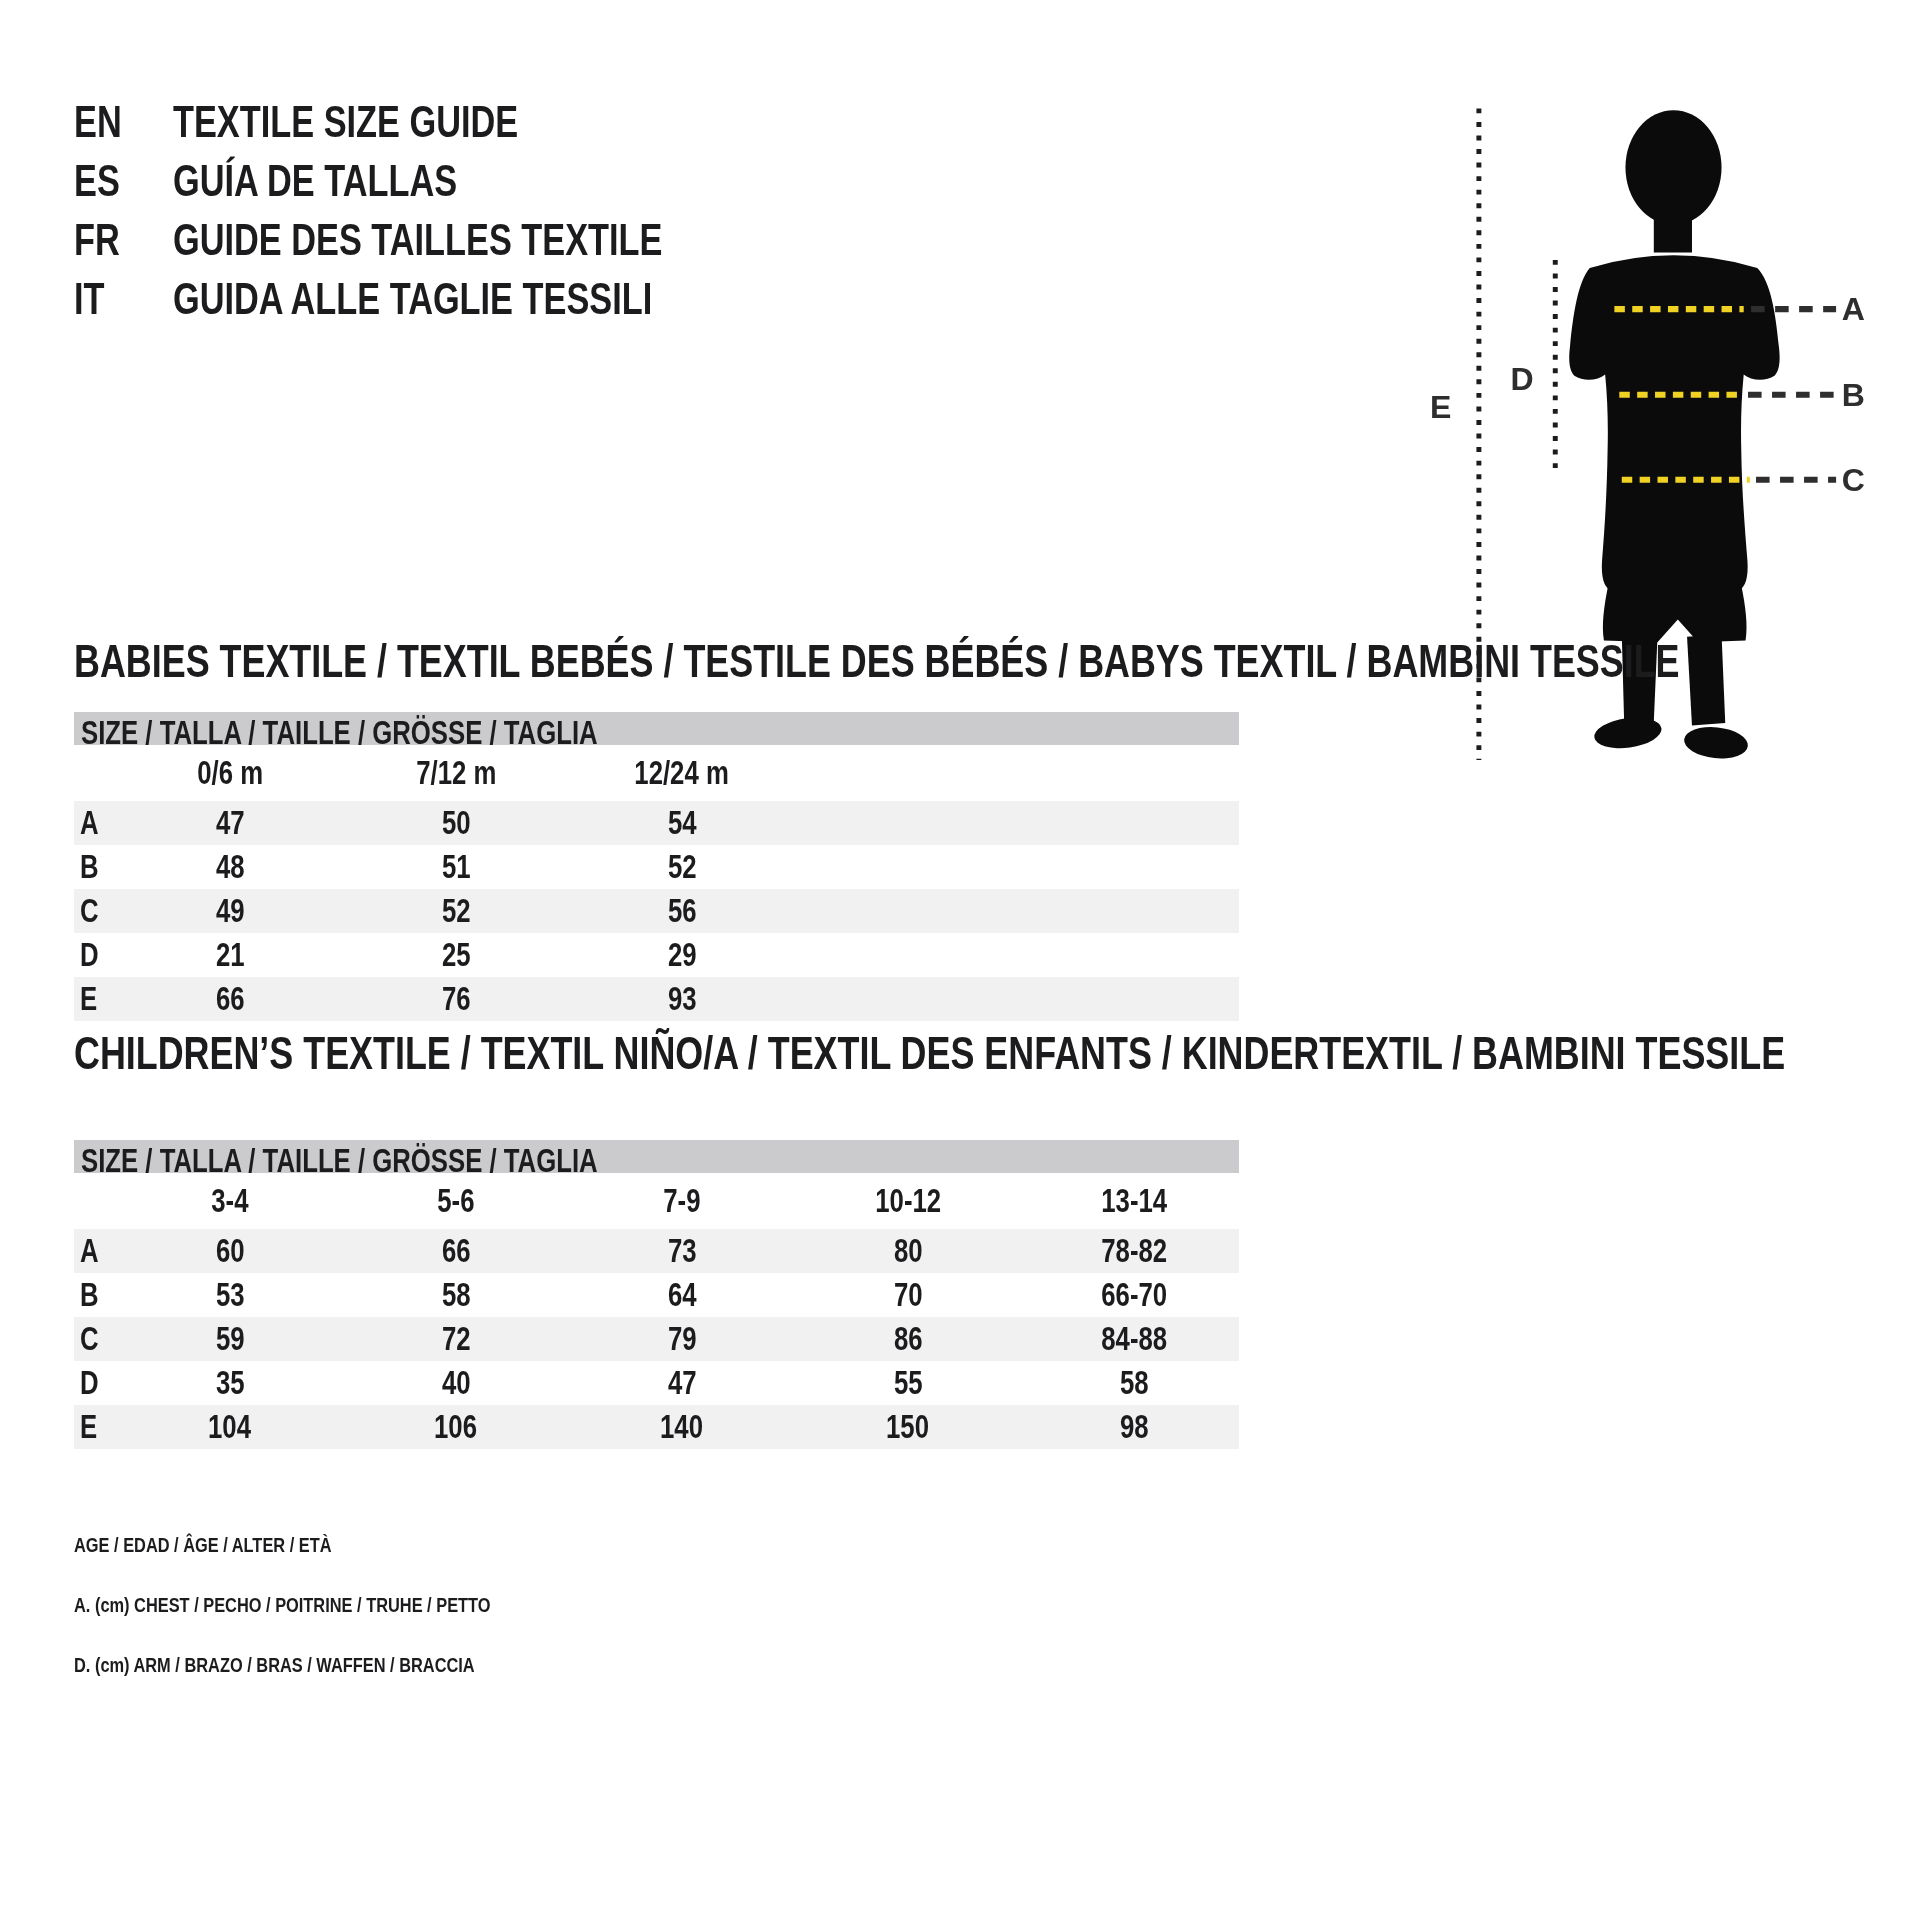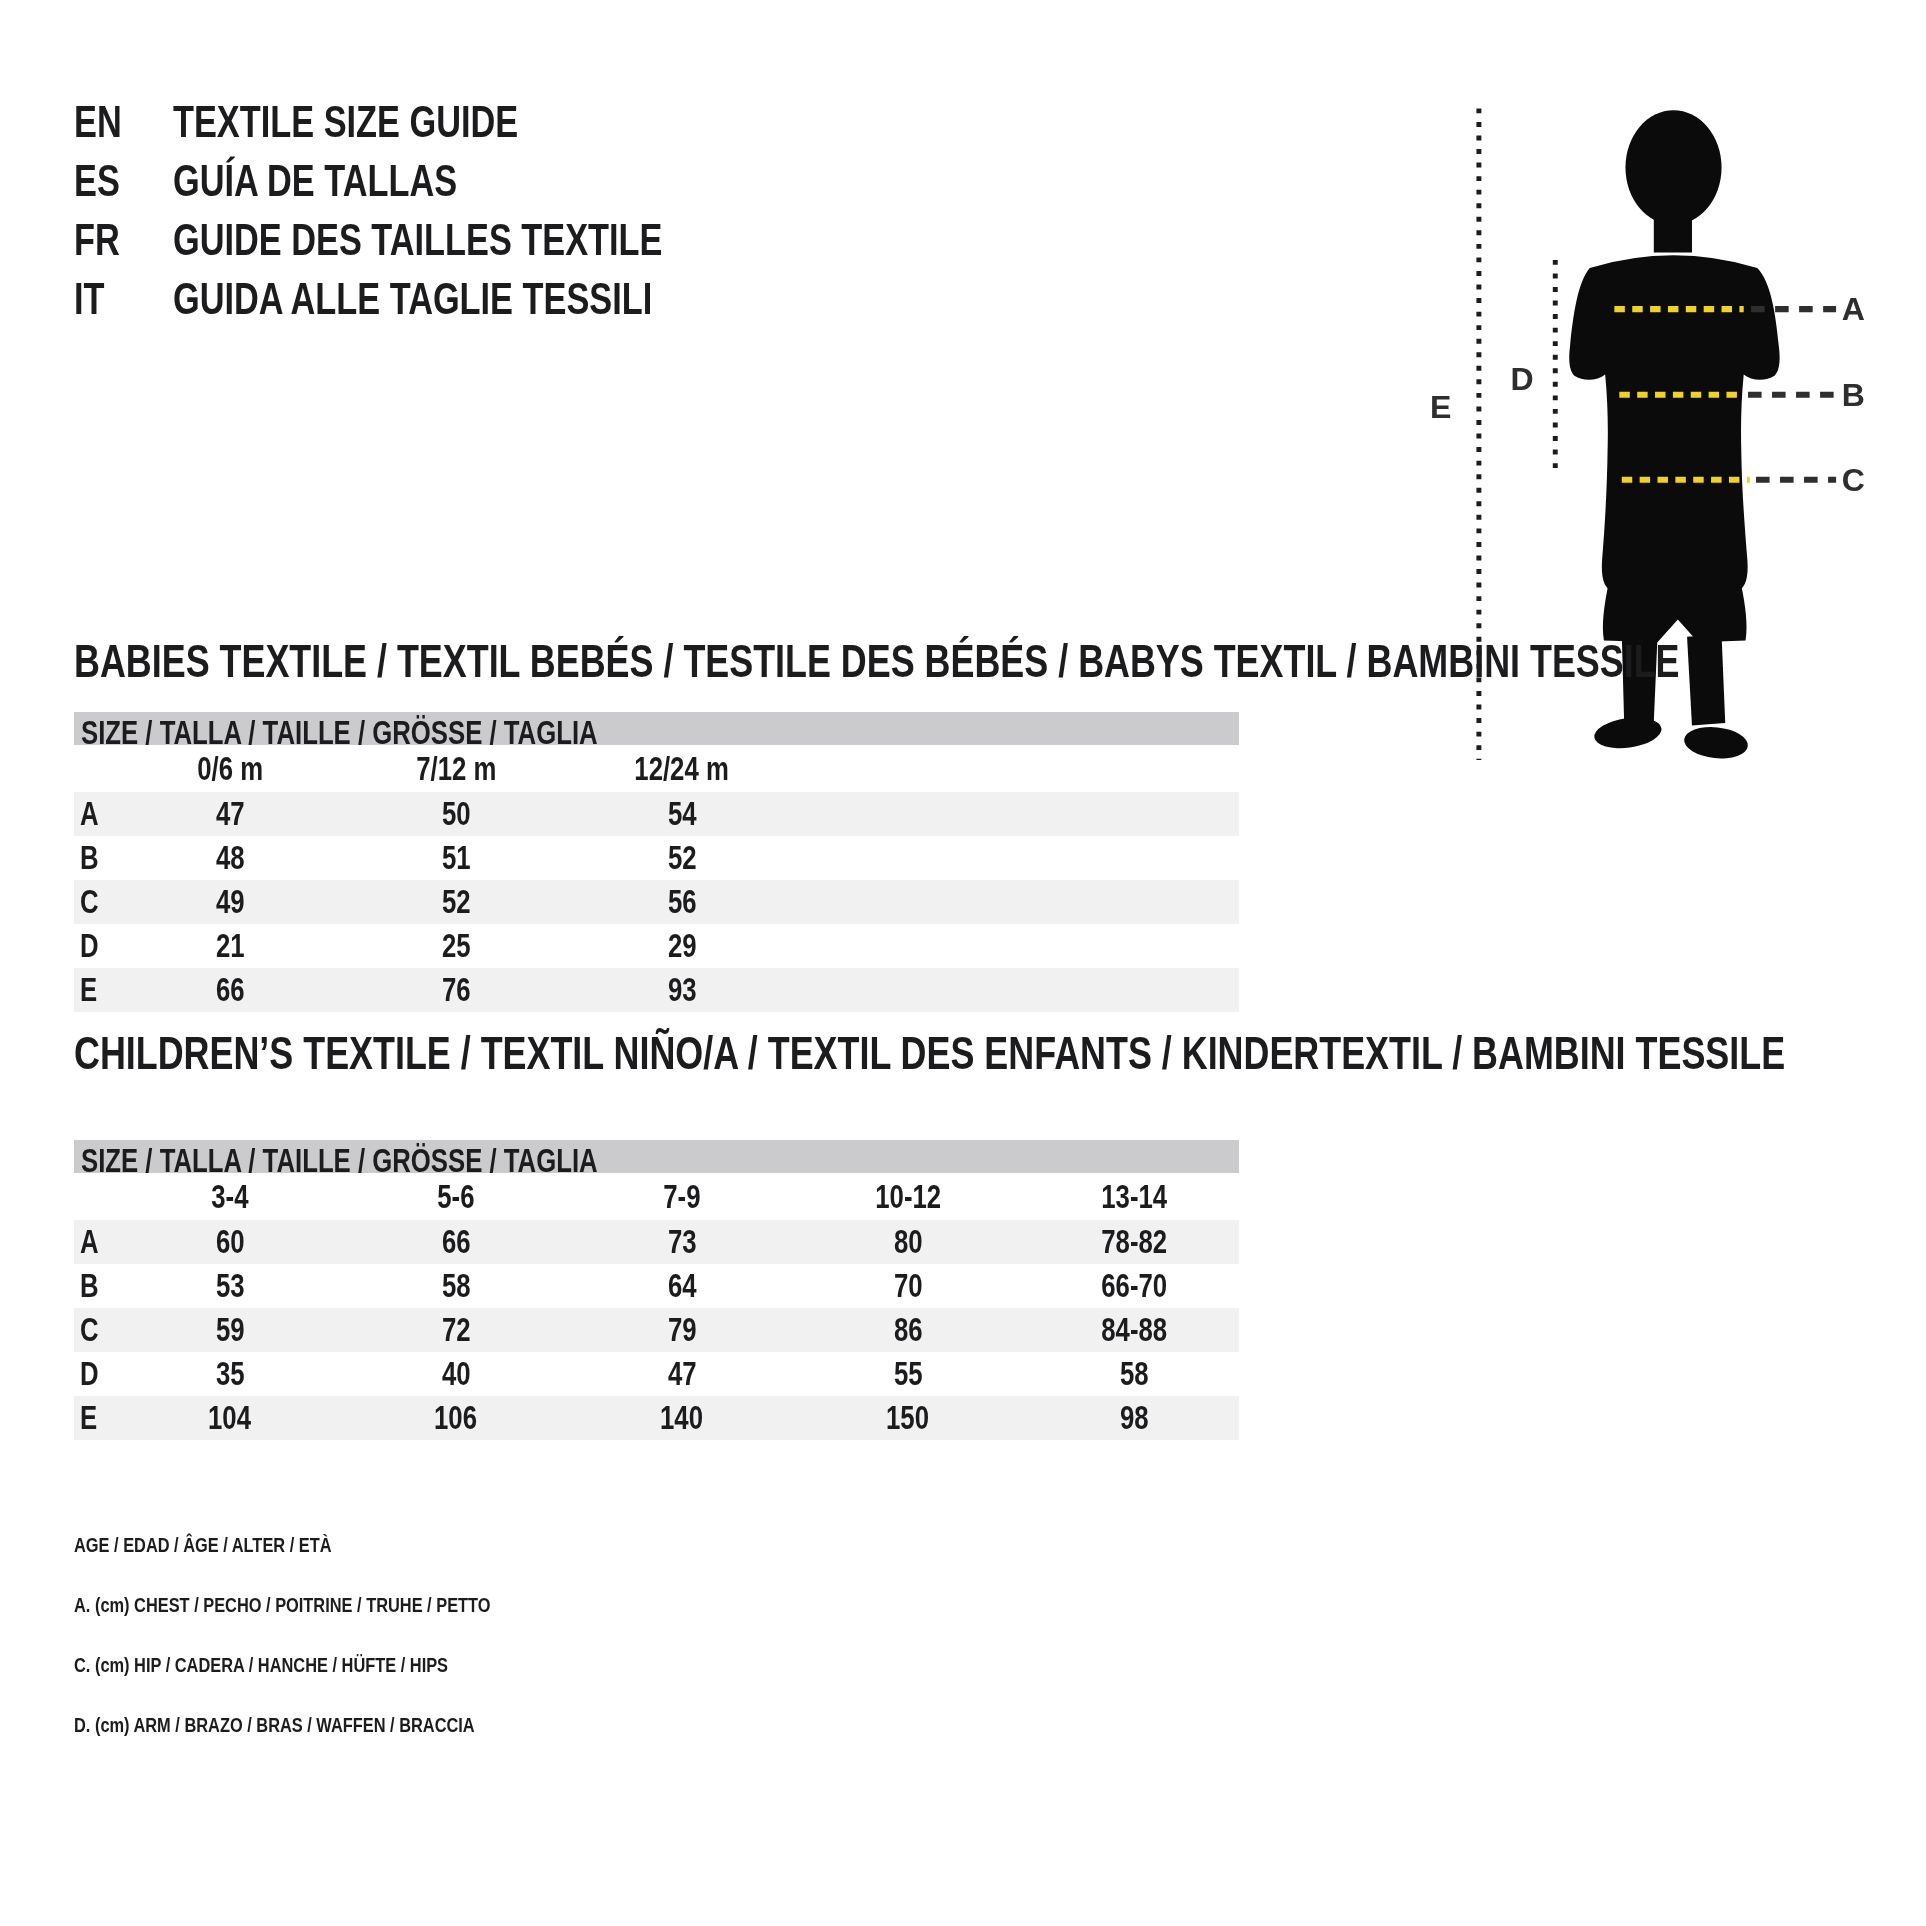--- a/index.html
+++ b/index.html
@@ -59,21 +59,21 @@
   .table-block{
     position:absolute;left:74px;width:1165px;
   }
   .size-bar{
     height:33px;line-height:42px;background:var(--table-header-gray);
     padding-left:7.4px;font-size:33px;
   }
   .trow{
     display:grid;align-items:center;height:44px;font-size:33px;
   }
-  .trow.colhead{height:47px;}
+  .trow.colhead{height:56px;}
   .cols3{grid-template-columns:43px repeat(3,226px);}
   .cols5{grid-template-columns:43px repeat(5,226px);}
   .trow .cell{text-align:center;}
   .trow .rowlabel{text-align:left;padding-left:6.2px;}
   .trow.shade{background:var(--row-shade-gray);}
   
   .legend{
     position:absolute;left:74px;top:1515px;
   }
   .legend-row{
@@ -259,21 +259,18 @@
   </section>
 
   <section class="legend">
     <div class="legend-row">
       <span class="cond">AGE / EDAD / ÂGE / ALTER / ETÀ</span>
     </div>
     <div class="legend-row">
       <span class="cond">A. (cm) CHEST / PECHO / POITRINE / TRUHE / PETTO</span>
     </div>
     <div class="legend-row">
-      <span class="cond">C. (cm) HIP / CADERA / HANCHE / HÜFTE / HIPS</span>
-    </div>
-    <div class="legend-row">
       <span class="cond">D. (cm) ARM / BRAZO / BRAS / WAFFEN / BRACCIA</span>
     </div>
   </section>
 
 </div>
 
 
 </body></html>

